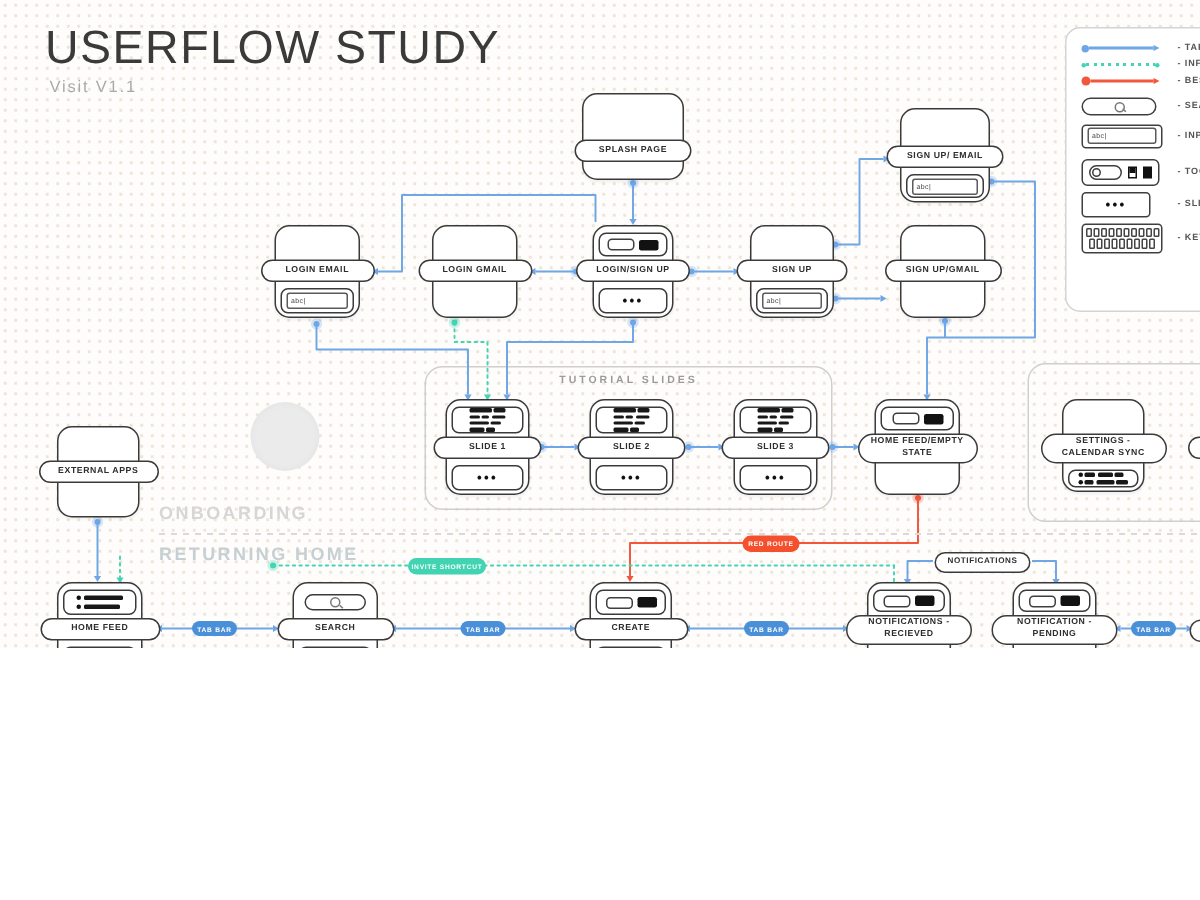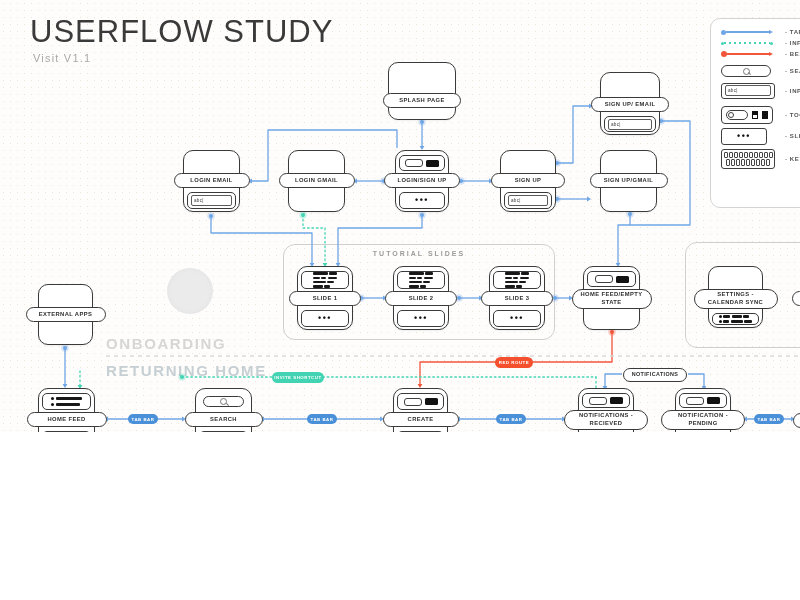--- a/index.html
+++ b/index.html
@@ -32,21 +32,21 @@
   .kb-col{display:flex;flex-direction:column;gap:1px;}
   .key{width:3.6px;height:5px;border:.8px solid #444;border-radius:1px;box-sizing:border-box;background:#fff;}
   .mag{width:5px;height:5px;border:1px solid #777;border-radius:50%;position:relative;}
   .mag::after{content:"";position:absolute;width:3px;height:1px;background:#777;transform:rotate(45deg);right:-2.5px;bottom:-.5px;}
   .card-body{position:absolute;background:#fff;border:1.4px solid #3a3a3a;border-radius:9px;box-sizing:border-box;z-index:3;}
   .card-circle{position:absolute;width:9px;height:9px;border:1.2px solid #3a3a3a;border-radius:50%;right:3px;top:3px;background:#fff;}
   .cardsplit{position:absolute;left:4px;right:4px;bottom:4px;height:13px;border:1.1px solid #3a3a3a;border-radius:3px;background:#fff;}
   .cardsplit::after{content:"";position:absolute;left:50%;top:0;bottom:0;width:1px;background:#3a3a3a;}
   .badge{position:absolute;border-radius:7px;color:#fff;font-size:4.4px;font-weight:bold;letter-spacing:.5px;display:flex;align-items:center;justify-content:center;z-index:4;text-transform:uppercase;white-space:nowrap;}
   .decor-circle{position:absolute;left:167px;top:268px;width:46px;height:46px;border-radius:50%;background:#ebebeb;box-shadow:inset 0 0 6px rgba(0,0,0,.04);z-index:0;}
-  .flow-label{position:absolute;font-size:15px;letter-spacing:1.6px;font-weight:bold;z-index:1;}
+  .flow-label{position:absolute;font-size:12px;letter-spacing:1.6px;font-weight:bold;z-index:1;}
   #onboarding-label{left:106px;top:335px;color:#d6d6d6;}
   #returning-label{left:106px;top:362px;color:#c6cfd3;}
   
   .legend{position:absolute;left:710px;top:18px;width:150px;height:190px;background:#fff;border:1.3px solid #d4d4d4;border-radius:10px;z-index:5;box-sizing:border-box;}
   .lg-row{position:absolute;left:10px;right:4px;display:flex;align-items:center;}
   .lg-ic{width:56px;display:flex;align-items:center;justify-content:flex-start;flex:none;}
   .lg-lb{font-size:6px;color:#555;letter-spacing:.6px;font-weight:bold;padding-left:8px;white-space:nowrap;}
   .lsample{display:flex;align-items:center;width:52px;}
   .ldot{width:5px;height:5px;border-radius:50%;flex:none;}
   .ldot-sm{width:3px;height:3px;border-radius:50%;flex:none;}

